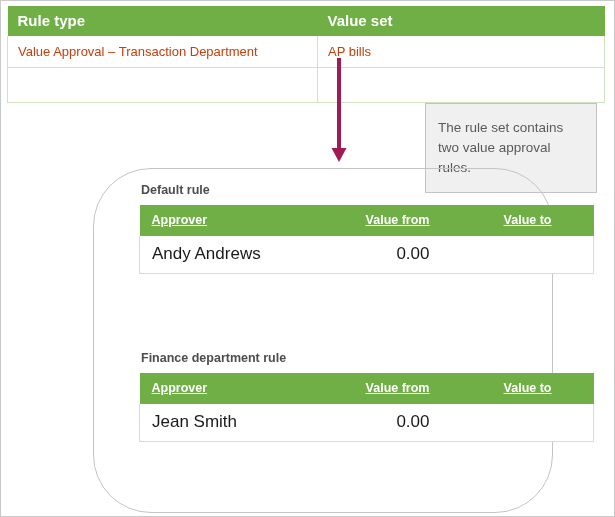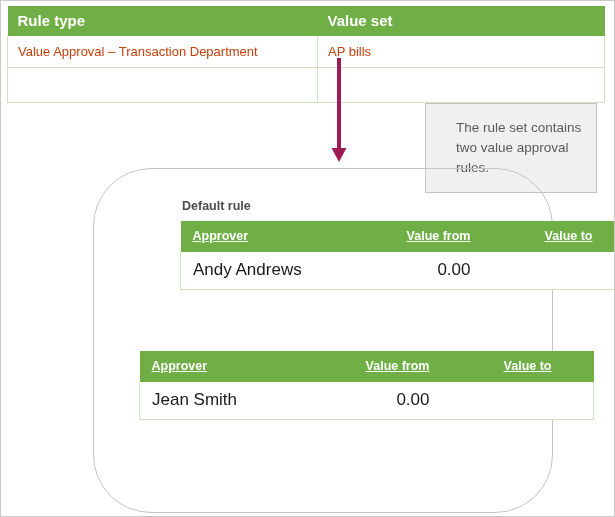--- a/index.html
+++ b/index.html
@@ -73,21 +73,21 @@
     left: 424px;
     top: 102px;
     width: 172px;
     height: 90px;
     background: #f0f0f0;
     border: 1px solid #c3c3c3;
     box-sizing: border-box;
   }
   .callout-text {
     position: absolute;
-    left: 30px;
+    left: 12px;
     top: 14px;
     width: 146px;
     color: #5a5a5a;
     font-size: 13.5px;
     line-height: 20px;
   }
 
   
   .ruleset-box {
     position: absolute;
@@ -100,21 +100,21 @@
     box-sizing: border-box;
     background: transparent;
   }
 
   
   .rule-group {
     position: absolute;
     left: 138px;
     width: 388px;
   }
-  .rule-group.default-group  { top: 198px; margin-left: 41px; }
+  .rule-group.default-group  { top: 182px; }
   .rule-group.finance-group  { top: 350px; }
 
   .rule-title {
     color: #4d4d4d;
     font-size: 12.5px;
     font-weight: bold;
     margin: 0 0 8px 2px;
   }
 
   .rule-table {
@@ -227,20 +227,21 @@
         <tr>
           <td class="td-approver">Andy Andrews</td>
           <td class="td-valuefrom">0.00</td>
           <td class="td-valueto"></td>
         </tr>
       </tbody>
     </table>
   </div>
 
   <div class="rule-group finance-group">
+    <div class="rule-title">Finance department rule</div>
     <table class="rule-table">
       <thead>
         <tr>
           <th class="th-approver">Approver</th>
           <th class="th-valuefrom">Value from</th>
           <th class="th-valueto">Value to</th>
         </tr>
       </thead>
       <tbody>
         <tr>

